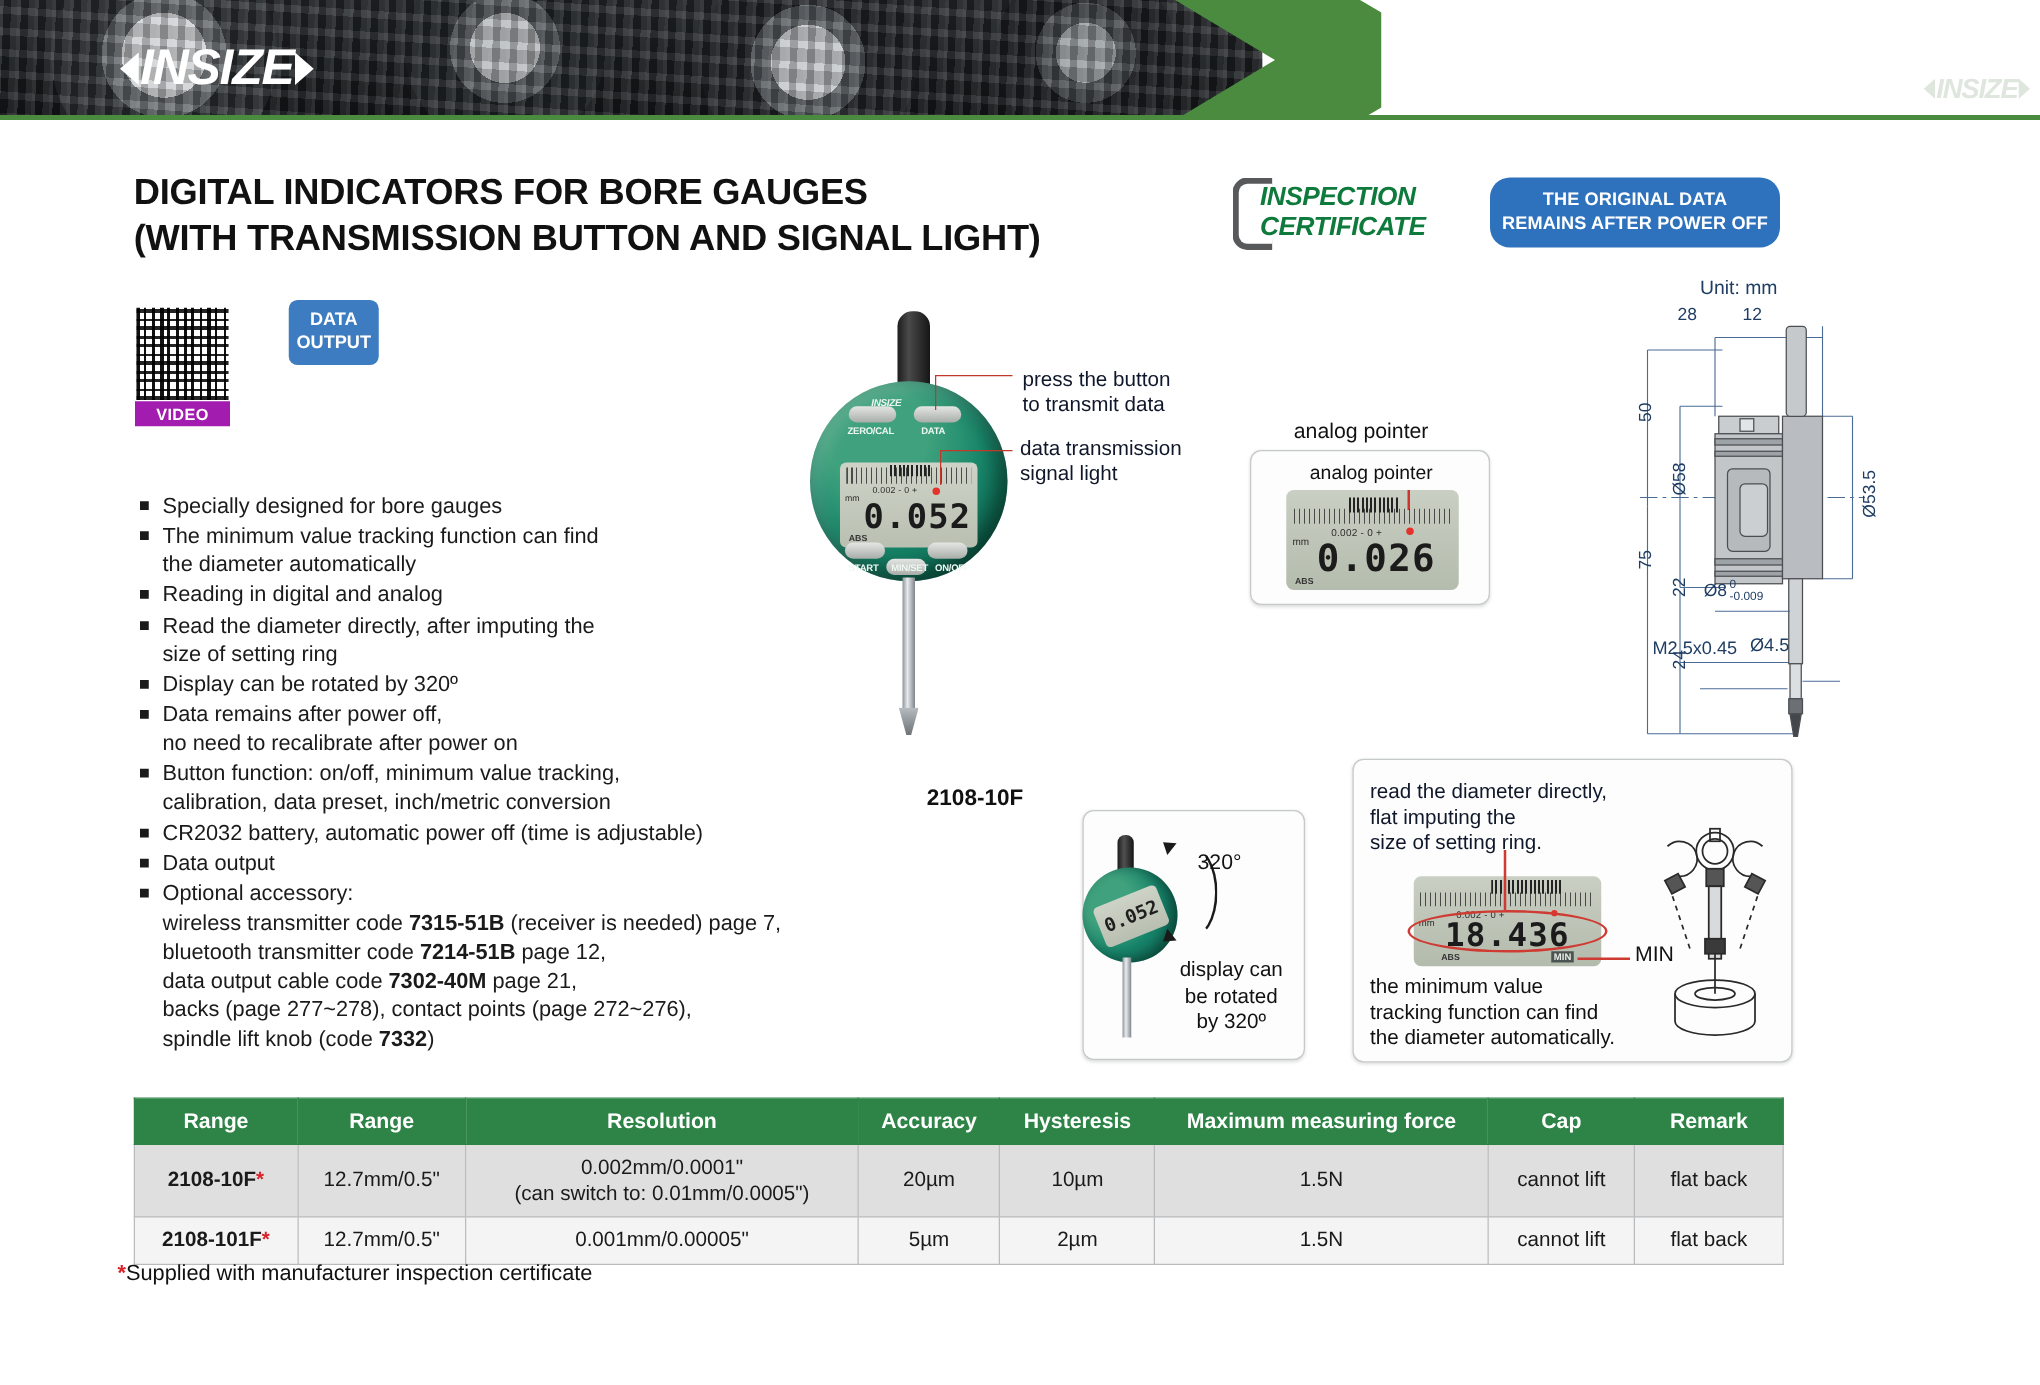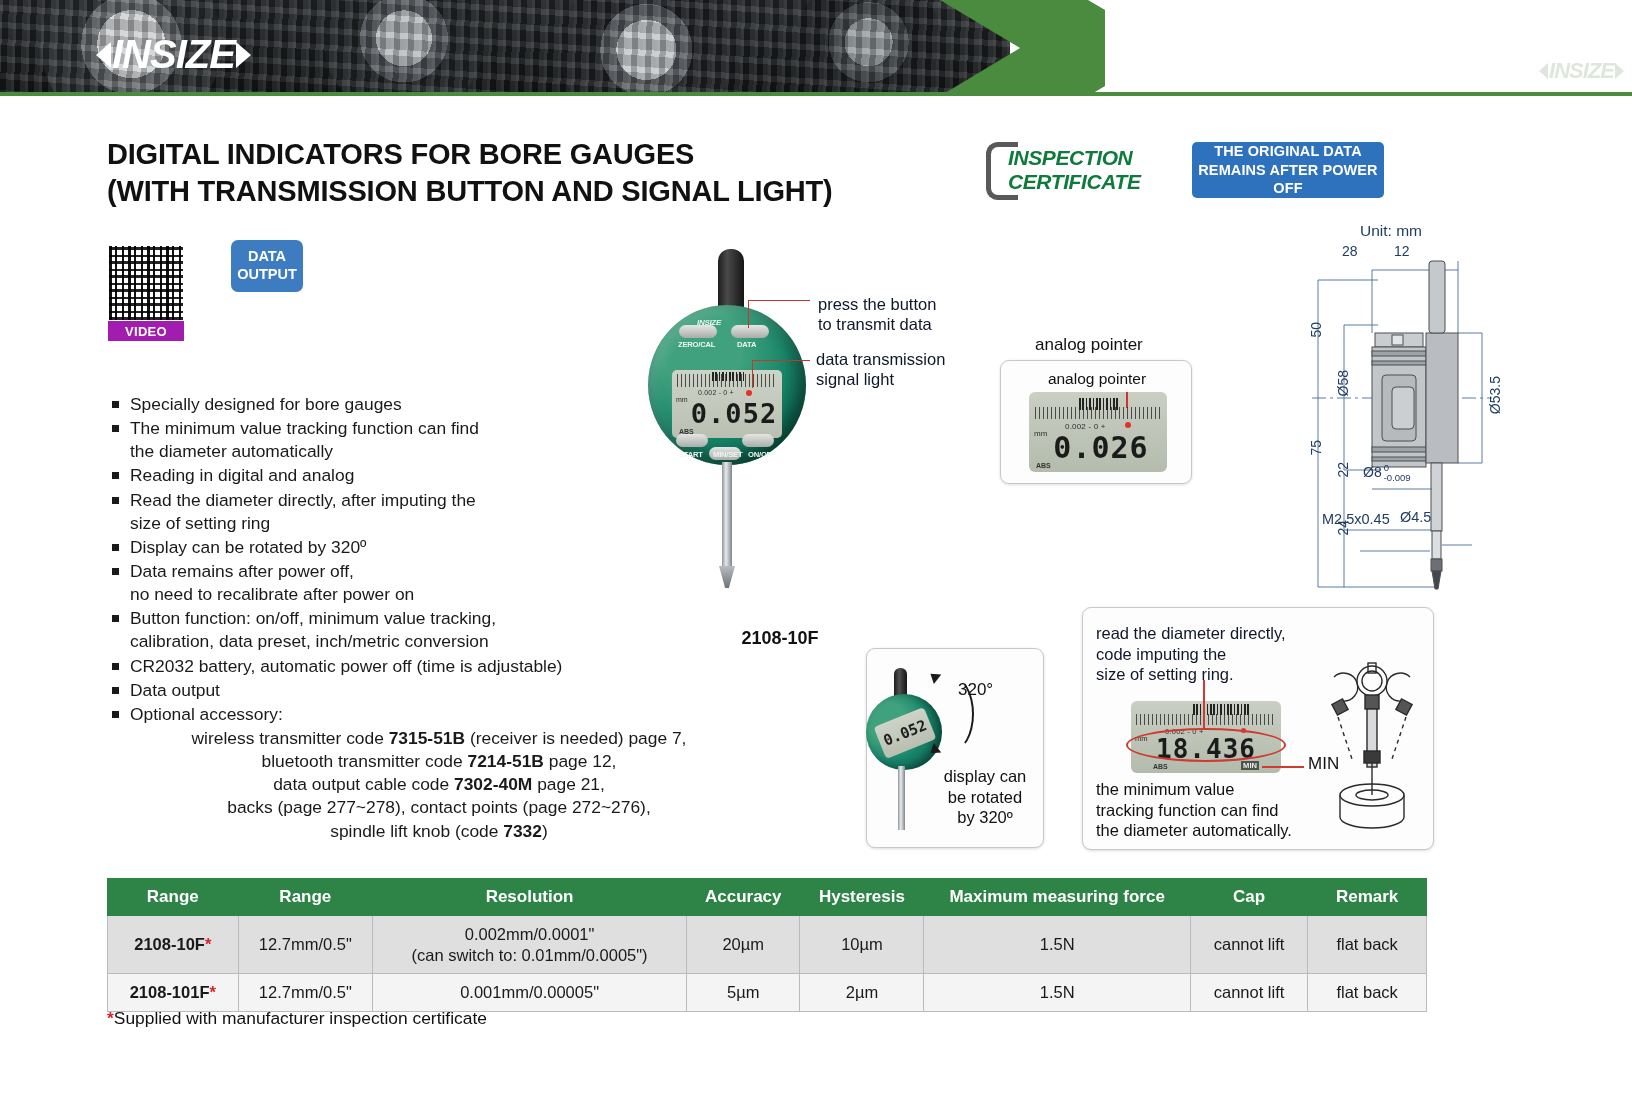--- a/index.html
+++ b/index.html
@@ -74,24 +74,24 @@
     position:absolute; left:0; top:2px; width:32px; height:58px;
     border:5px solid #58595b; border-right:none;
     border-radius:12px 0 0 12px;
   }
   .cert-text {
     position:absolute; left:22px; top:6px;
     font-style:italic; font-weight:bold; font-size:21px; line-height:1.12;
     color:#0e7a3c; letter-spacing:-.4px;
   }
   .orig-data-badge {
-    position:absolute; left:1192px; top:142px; width:192px; height:56px;
-    background:#2e72bd; border-radius:5px; color:#fff;
+    position:absolute; left:1192px; top:142px; width:232px; height:56px;
+    background:#2e72bd; border-radius:16px; color:#fff;
     font-size:14.5px; font-weight:bold; line-height:1.28;
-    display:flex; align-items:center; text-align:center;
+    display:flex; align-items:center; justify-content:center; text-align:center;
     letter-spacing:.1px;
   }
 
   
   .qr-wrap { position:absolute; left:108px; top:245px; width:76px; }
   .qr-code {
     width:76px; height:76px;
     background-color:#fff;
     background-image:
       repeating-linear-gradient(90deg, #111 0 3px, #fff 3px 6px, #111 6px 8px, #fff 8px 13px, #111 13px 15px, #fff 15px 19px),
@@ -111,21 +111,21 @@
     display:flex; align-items:center; justify-content:center; text-align:center;
   }
 
   
   .features { position:absolute; left:108px; top:393px; width:640px; font-size:17.4px; line-height:1.33; }
   .feat-item { position:relative; padding-left:22px; margin-bottom:1px; }
   .feat-item::before {
     content:""; position:absolute; left:4px; top:8px;
     width:7px; height:7px; background:#1a1a1a;
   }
-  .feat-sub { padding-left:22px;text-align:center; }
+  .feat-sub { padding-left:22px; }
   .feat-item b, .feat-sub b { font-weight:bold; }
   .gauge-stem {
     position:absolute; left:718px; top:249px; width:26px; height:70px;
     background:linear-gradient(90deg,#1d1d1d,#4a4a4a 35%,#151515);
     border-radius:12px 12px 3px 3px;
   }
   .gauge-body {
     position:absolute; left:648px; top:305px; width:158px; height:160px; border-radius:50%;
     background:
       radial-gradient(circle at 34% 28%, #3fa17d 0 26%, #18876a 55%, #0c6750 80%, #06523f 100%);
@@ -304,21 +304,21 @@
   }
   .spec-table td {
     padding:8px 6px; text-align:center; border:1px solid #b9bcbe;
     color:#1a1a1a; line-height:1.25;
   }
   .spec-table tbody tr:nth-child(odd) td { background:#dfdfdf; }
   .spec-table tbody tr:nth-child(even) td { background:#f4f4f4; }
   .code-cell { font-weight:bold; white-space:nowrap; }
   .ast { color:#d8232a; font-weight:bold; }
   .footnote {
-    position:absolute; left:107px; top:1008px; font-size:17.4px; color:#111;
+    position:absolute; left:94px; top:1008px; font-size:17.4px; color:#111;
   }
 </style>
 </head>
 <body>
 
 <div class="banner">
   <div class="banner-photo"></div>
   <div class="banner-green"></div>
   <div class="banner-white"></div>
 </div>
@@ -461,21 +461,21 @@
 <div class="rot-deg">320°</div>
 <div class="rot-caption">
   <div>display can</div>
   <div>be rotated</div>
   <div>by 320º</div>
 </div>
 
 <div class="panel min-panel"></div>
 <div class="min-text-top">
   <div>read the diameter directly,</div>
-  <div>code imputing the</div>
+  <div>flat imputing the</div>
   <div>size of setting ring.</div>
 </div>
 <div class="min-lcd">
   <div class="lcd-scale"></div>
   <div class="lcd-bar"></div>
   <div class="lcd-sub">0.002 - 0 +</div>
   <div class="lcd-red"></div>
   <div class="lcd-unit">mm</div>
   <div class="lcd-value">18.436</div>
   <div class="lcd-abs">ABS</div>

